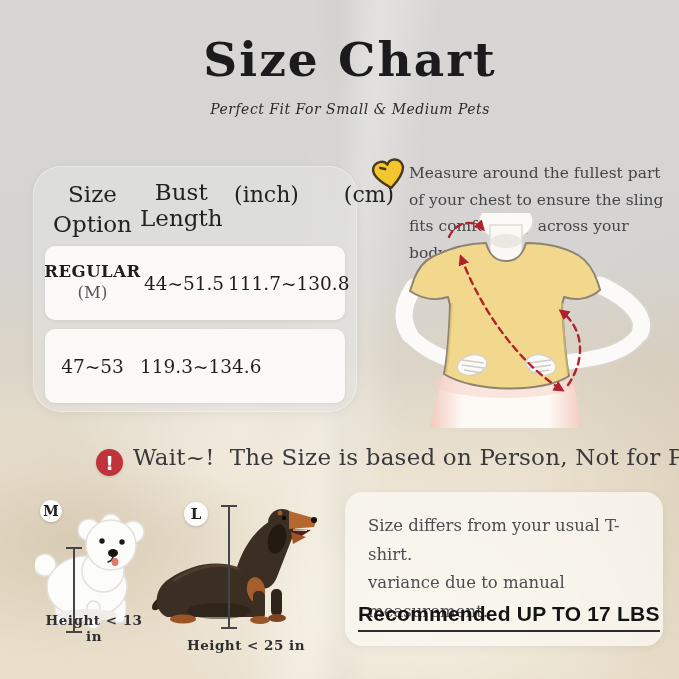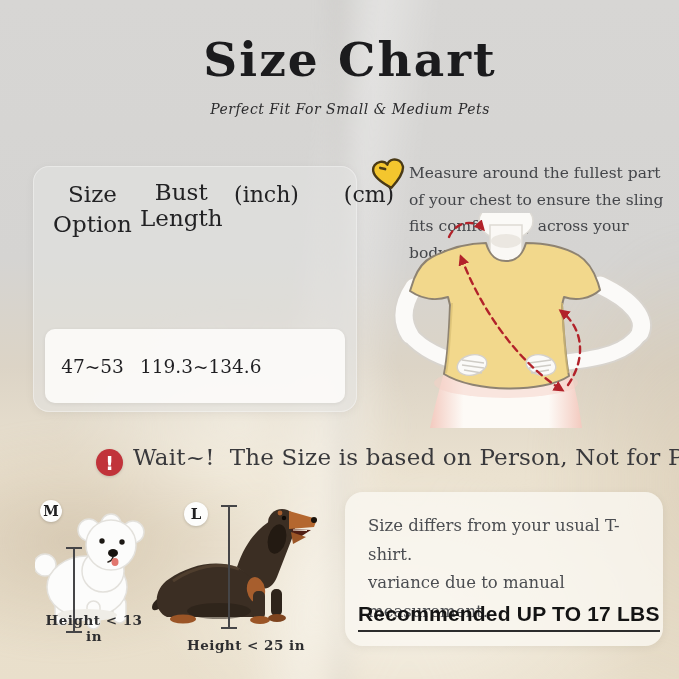--- a/index.html
+++ b/index.html
@@ -19,21 +19,21 @@
       linear-gradient(90deg, transparent 46%, rgba(167,163,158,0.18) 48.5%, transparent 52%);
     filter:blur(7px);
   }
   .title{position:absolute; left:0; top:32px; width:100%; text-align:center;
     font-size:47px; font-weight:bold; letter-spacing:2px; color:#1b1b1d;}
   .subtitle{position:absolute; left:0; top:101px; width:100%; text-align:center;
     font-style:italic; font-size:14px; color:#2c2c2e; letter-spacing:0.5px;}
 
   
   .size-panel{position:absolute; left:33px; top:166px; width:324px; height:246px;
-    background:rgba(228,227,225,0.55); border-radius:16px;
+    background:rgba(228,227,225,0.55); border-radius:28px;
     box-shadow:0 2px 10px rgba(0,0,0,0.05), inset 0 0 0 1px rgba(255,255,255,0.35);}
   .thead{position:absolute; left:12px; top:10px; width:300px; height:68px;
     display:grid; grid-template-columns:95px 88px 117px; color:#222224;}
   .th-c1{grid-column:1; display:flex; flex-direction:column; align-items:center; justify-content:center;
     font-size:23px; line-height:1.3;}
   .th-group{grid-column:2 / span 2; display:flex; }
   .th-group-top{font-size:23px; text-align:center; padding-top:3px;}
   .th-units{display:grid; grid-template-columns:88px 117px; font-size:22px; margin-top:6px;}
   .th-units span{text-align:center;}
   .trow{position:absolute; left:12px; width:300px; height:74px;
@@ -106,20 +106,28 @@
         <span>Size</span>
         <span>Option</span>
       </div>
       <div class="th-group">
         <span class="th-group-top">Bust Length</span>
         <span class="th-units">
           <span>(inch)</span>
           <span>(cm)</span>
         </span>
       </div>
+    </div>
+    <div class="trow r1">
+      <div class="cell-name">
+        <span class="nm">REGULAR</span>
+        <span class="vr">(M)</span>
+      </div>
+      <div class="cell-val">44~51.5</div>
+      <div class="cell-val">111.7~130.8</div>
     </div>
     <div class="trow r2">
       <div class="cell-val">47~53</div>
       <div class="cell-val">119.3~134.6</div>
     </div>
   </div>
 
   <svg class="tip-icon" width="38" height="34" viewBox="0 0 38 34">
     <g transform="rotate(-10 18 16)">
       <path d="M18 30 C9 23 3 17 3 10.5 C3 5.5 7 2.5 11.5 2.5 C14.4 2.5 16.9 4.1 18 6.5 C19.1 4.1 21.6 2.5 24.5 2.5 C29 2.5 33 5.8 33 10.8 C33 17 27 23 18 30 Z" fill="#f4c62e" stroke="#4a3a16" stroke-width="2.4" stroke-linejoin="round"></path>

